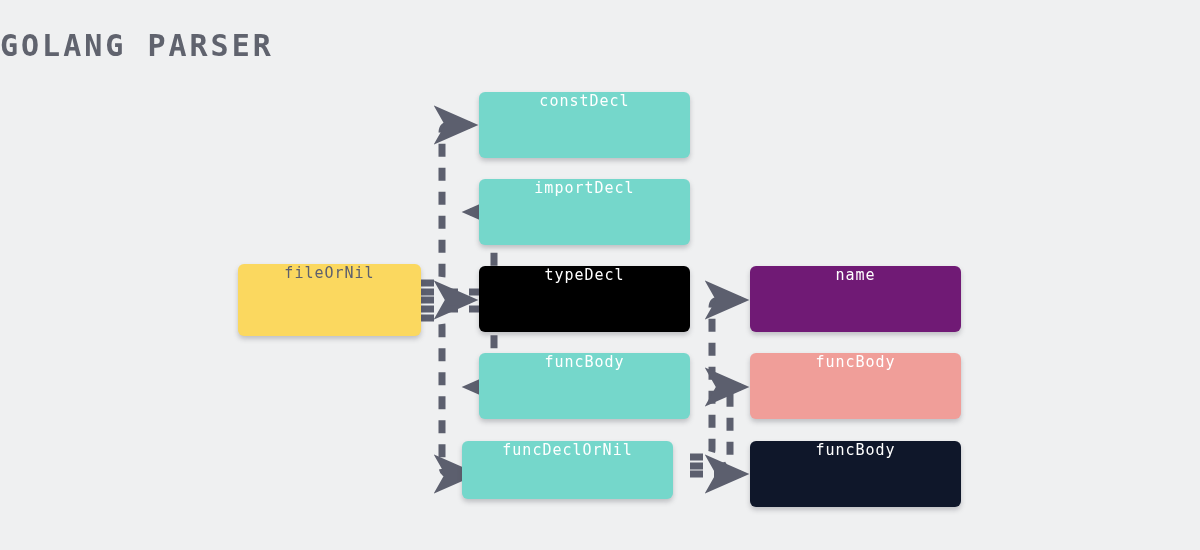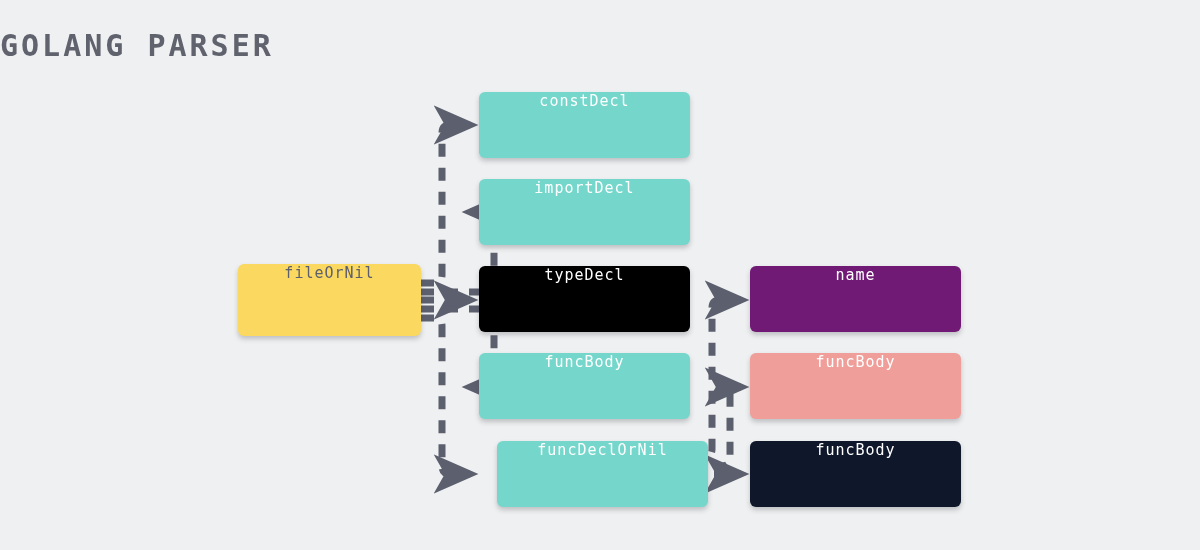--- a/index.html
+++ b/index.html
@@ -115,21 +115,21 @@
       </div>
       <div class="node" style="left: 479px; top: 179px; width: 211px; height: 66px; background: rgb(117, 215, 203);">
         <span>importDecl</span>
       </div>
       <div class="node" style="left: 479px; top: 266px; width: 211px; height: 66px; background: #000000;">
         <span>typeDecl</span>
       </div>
       <div class="node" style="left: 479px; top: 353px; width: 211px; height: 66px; background: rgb(117, 215, 203);">
         <span>funcBody</span>
       </div>
-      <div class="node" style="left: 497px; top: 441px; width: 211px; height: 66px; background: rgb(117, 215, 203);">
+      <div class="node" style="left: 462px; top: 441px; width: 211px; height: 58px; background: rgb(117, 215, 203);">
         <span>funcDeclOrNil</span>
       </div>
       <div class="node" style="left: 750px; top: 266px; width: 211px; height: 66px; background: #701a75;">
         <span>name</span>
       </div>
       <div class="node" style="left: 750px; top: 353px; width: 211px; height: 66px; background: rgb(240, 158, 153);">
         <span>funcBody</span>
       </div>
       <div class="node" style="left: 750px; top: 441px; width: 211px; height: 66px; background: #0f172a;">
         <span>funcBody</span>

